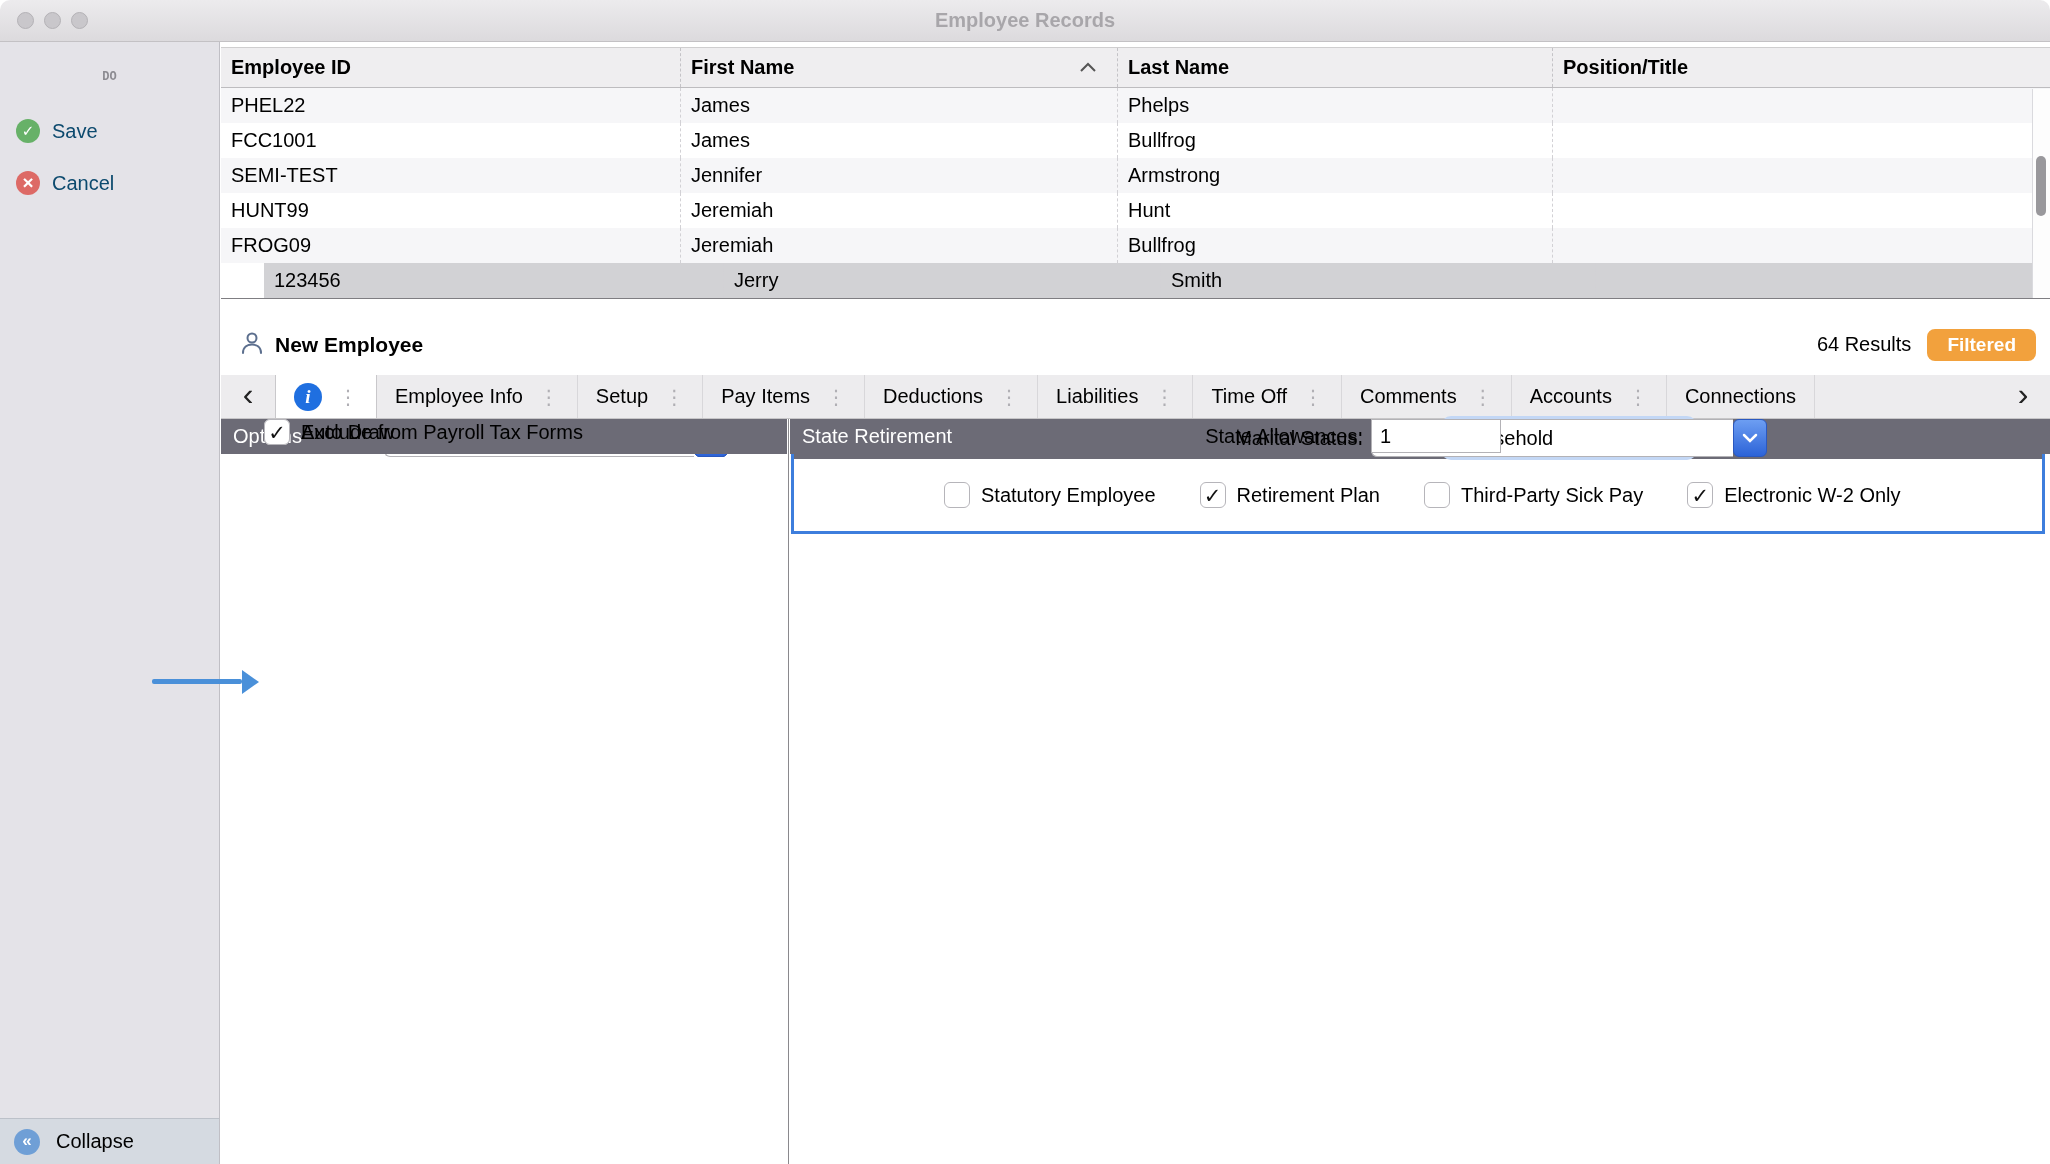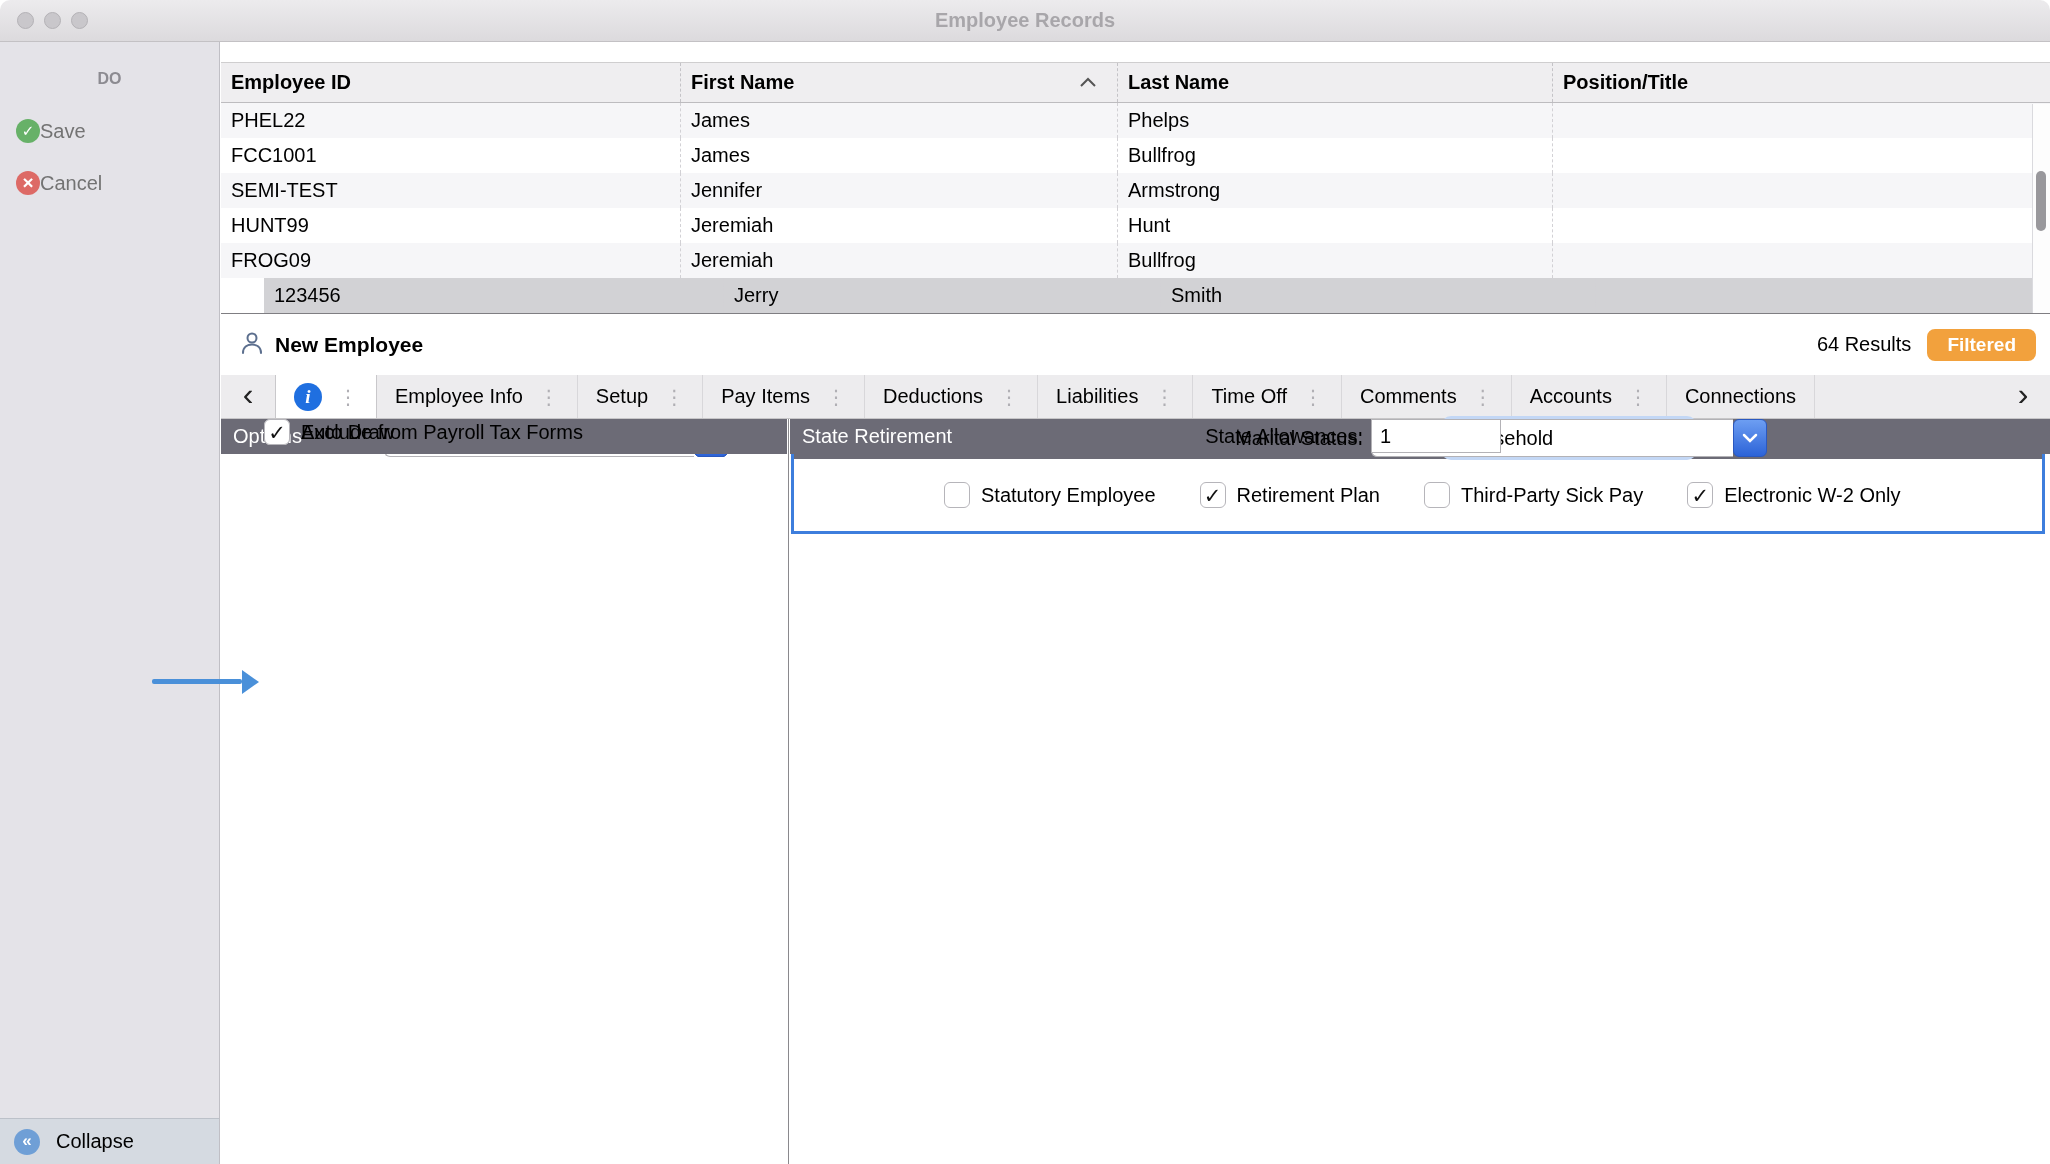--- a/index.html
+++ b/index.html
@@ -13,35 +13,35 @@
   .titlebar{position:absolute;top:0;left:0;right:0;height:42px;
     background:linear-gradient(#ecebed,#dcdadd);border-bottom:1px solid #c3c1c4;}
   .traffic{position:absolute;top:12px;width:17px;height:17px;border-radius:50%;
     background:#c9c7cb;border:1px solid #b4b2b6;}
   .t-close{left:17px;} .t-min{left:44px;} .t-zoom{left:71px;}
   .window-title{line-height:41px;text-align:center;font-weight:bold;font-size:20px;color:#a8a6aa;}
   
   .sidebar{position:absolute;top:42px;bottom:0;left:0;width:220px;background:#e4e3e8;
     border-right:1px solid #c0bfc5;}
   .sidebar-header{position:absolute;top:28px;left:0;right:0;text-align:center;
-    font-weight:bold;font-size:16px;color:#8c8b91;}
+    font-weight:bold;font-size:12px;color:#8c8b91;font-family:Liberation Mono, monospace;}
   .side-action{position:absolute;left:16px;display:flex;align-items:center;height:30px;cursor:default;}
   .act-save{top:74px;} .act-cancel{top:126px;}
   .round-ic{width:24px;height:24px;border-radius:50%;display:flex;align-items:center;justify-content:center;
     color:#fff;font-size:15px;font-weight:bold;flex:none;}
   .ic-save{background:#67b168;} .ic-save::after{content:"\2713";}
   .ic-cancel{background:#dd6a66;} .ic-cancel::after{content:"\00d7";font-size:19px;}
-  .side-action .lbl{font-size:20px;color:#737373;}
+  .side-action .lbl{margin-left:12px;font-size:20px;color:#0c4a6e;}
   .collapse-bar{position:absolute;left:0;right:0;bottom:0;height:46px;background:#d5dae1;
     border-top:1px solid #bcc1c9;display:flex;align-items:center;padding-left:14px;}
   .ic-collapse{width:26px;height:26px;background:#6f9fd6;}
   .ic-collapse::after{content:"\00ab";font-size:17px;position:relative;top:-1px;}
   .collapse-bar .lbl{margin-left:16px;font-size:20px;}
   
-  .emp-table{position:absolute;left:221px;top:62px;right:0;border-bottom:1px solid #7f7e82;}
+  .emp-table{position:absolute;left:221px;top:47px;right:0;border-bottom:1px solid #7f7e82;}
   .t-head,.tr{display:grid;grid-template-columns:460px 437px 435px 1fr;}
   .t-head{height:41px;background:#efeef0;border-top:1px solid #cfcecf;border-bottom:1px solid #bdbcbf;}
   .th{display:flex;align-items:center;padding-left:10px;font-weight:bold;font-size:20px;
     border-right:1px dashed #c4c3c7;}
   .th:last-child{border-right:none;}
   .sort-icon{margin-left:auto;margin-right:20px;display:flex;align-items:center;}
   .tr{height:35px;}
   .tr:nth-child(odd){background:#f6f6f8;}
   .tr:nth-child(even){background:#ffffff;}
   .tr.selected{background:#d2d2d5;margin-left:43px;}

